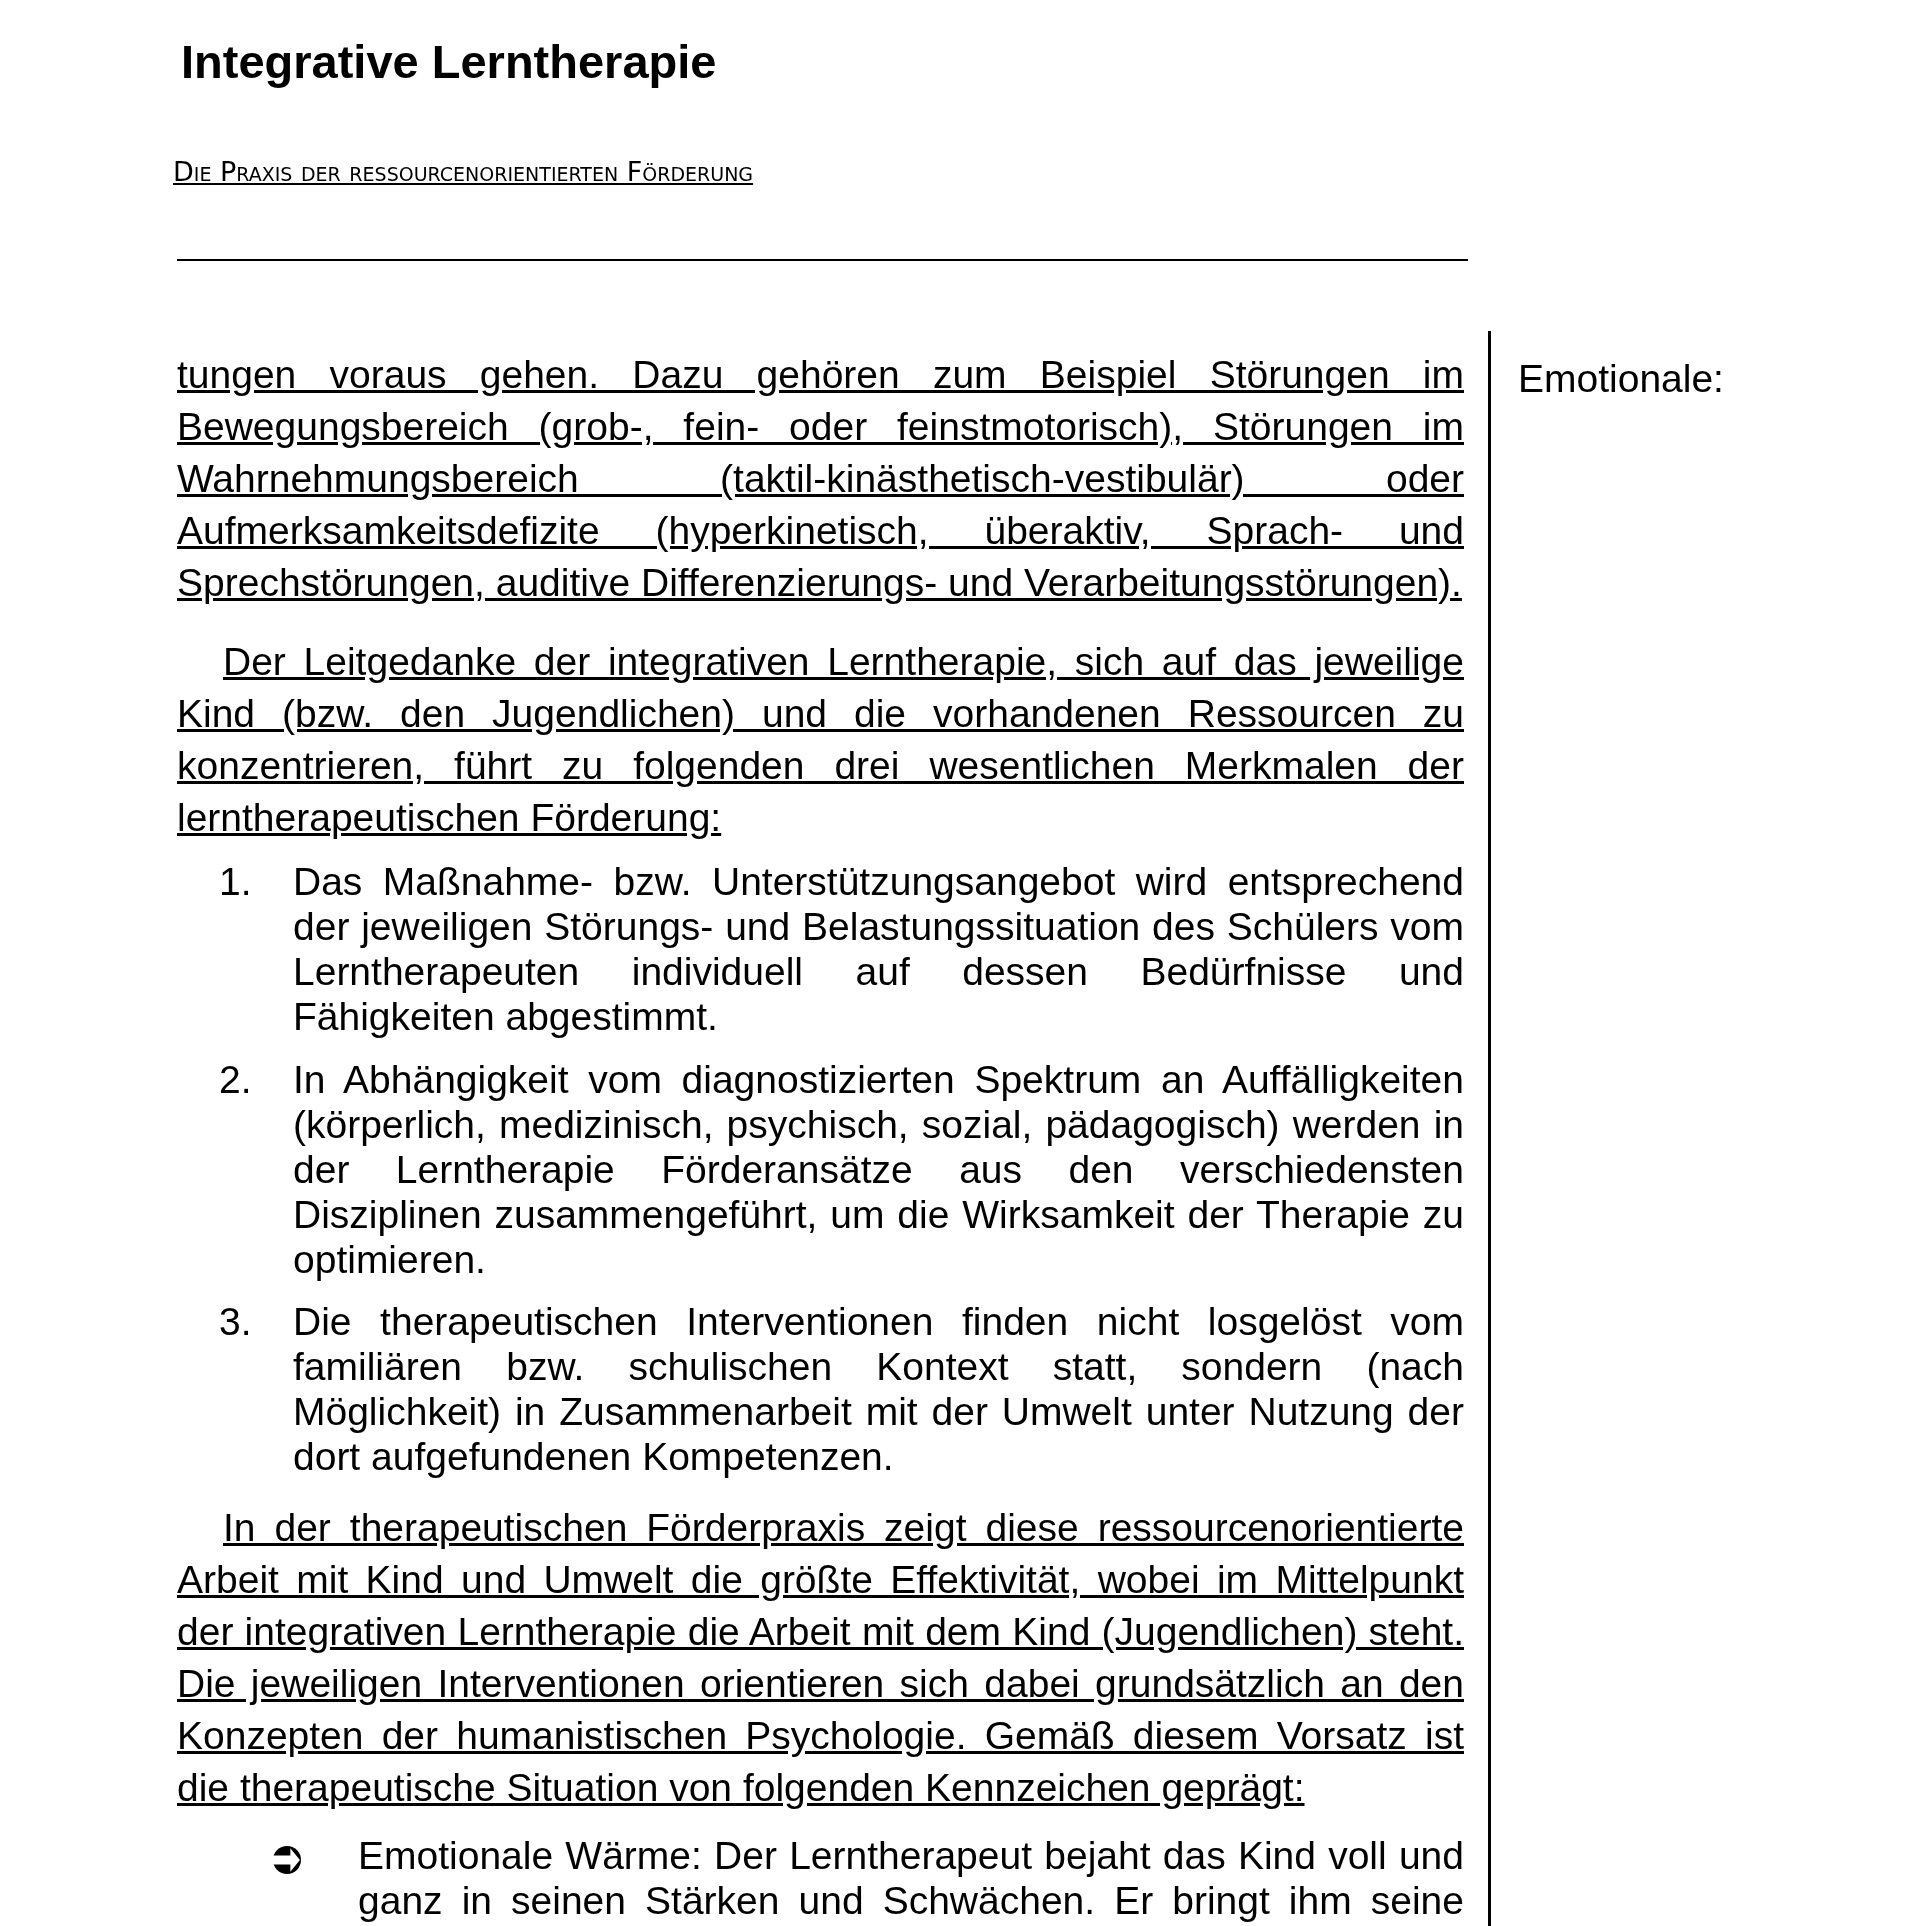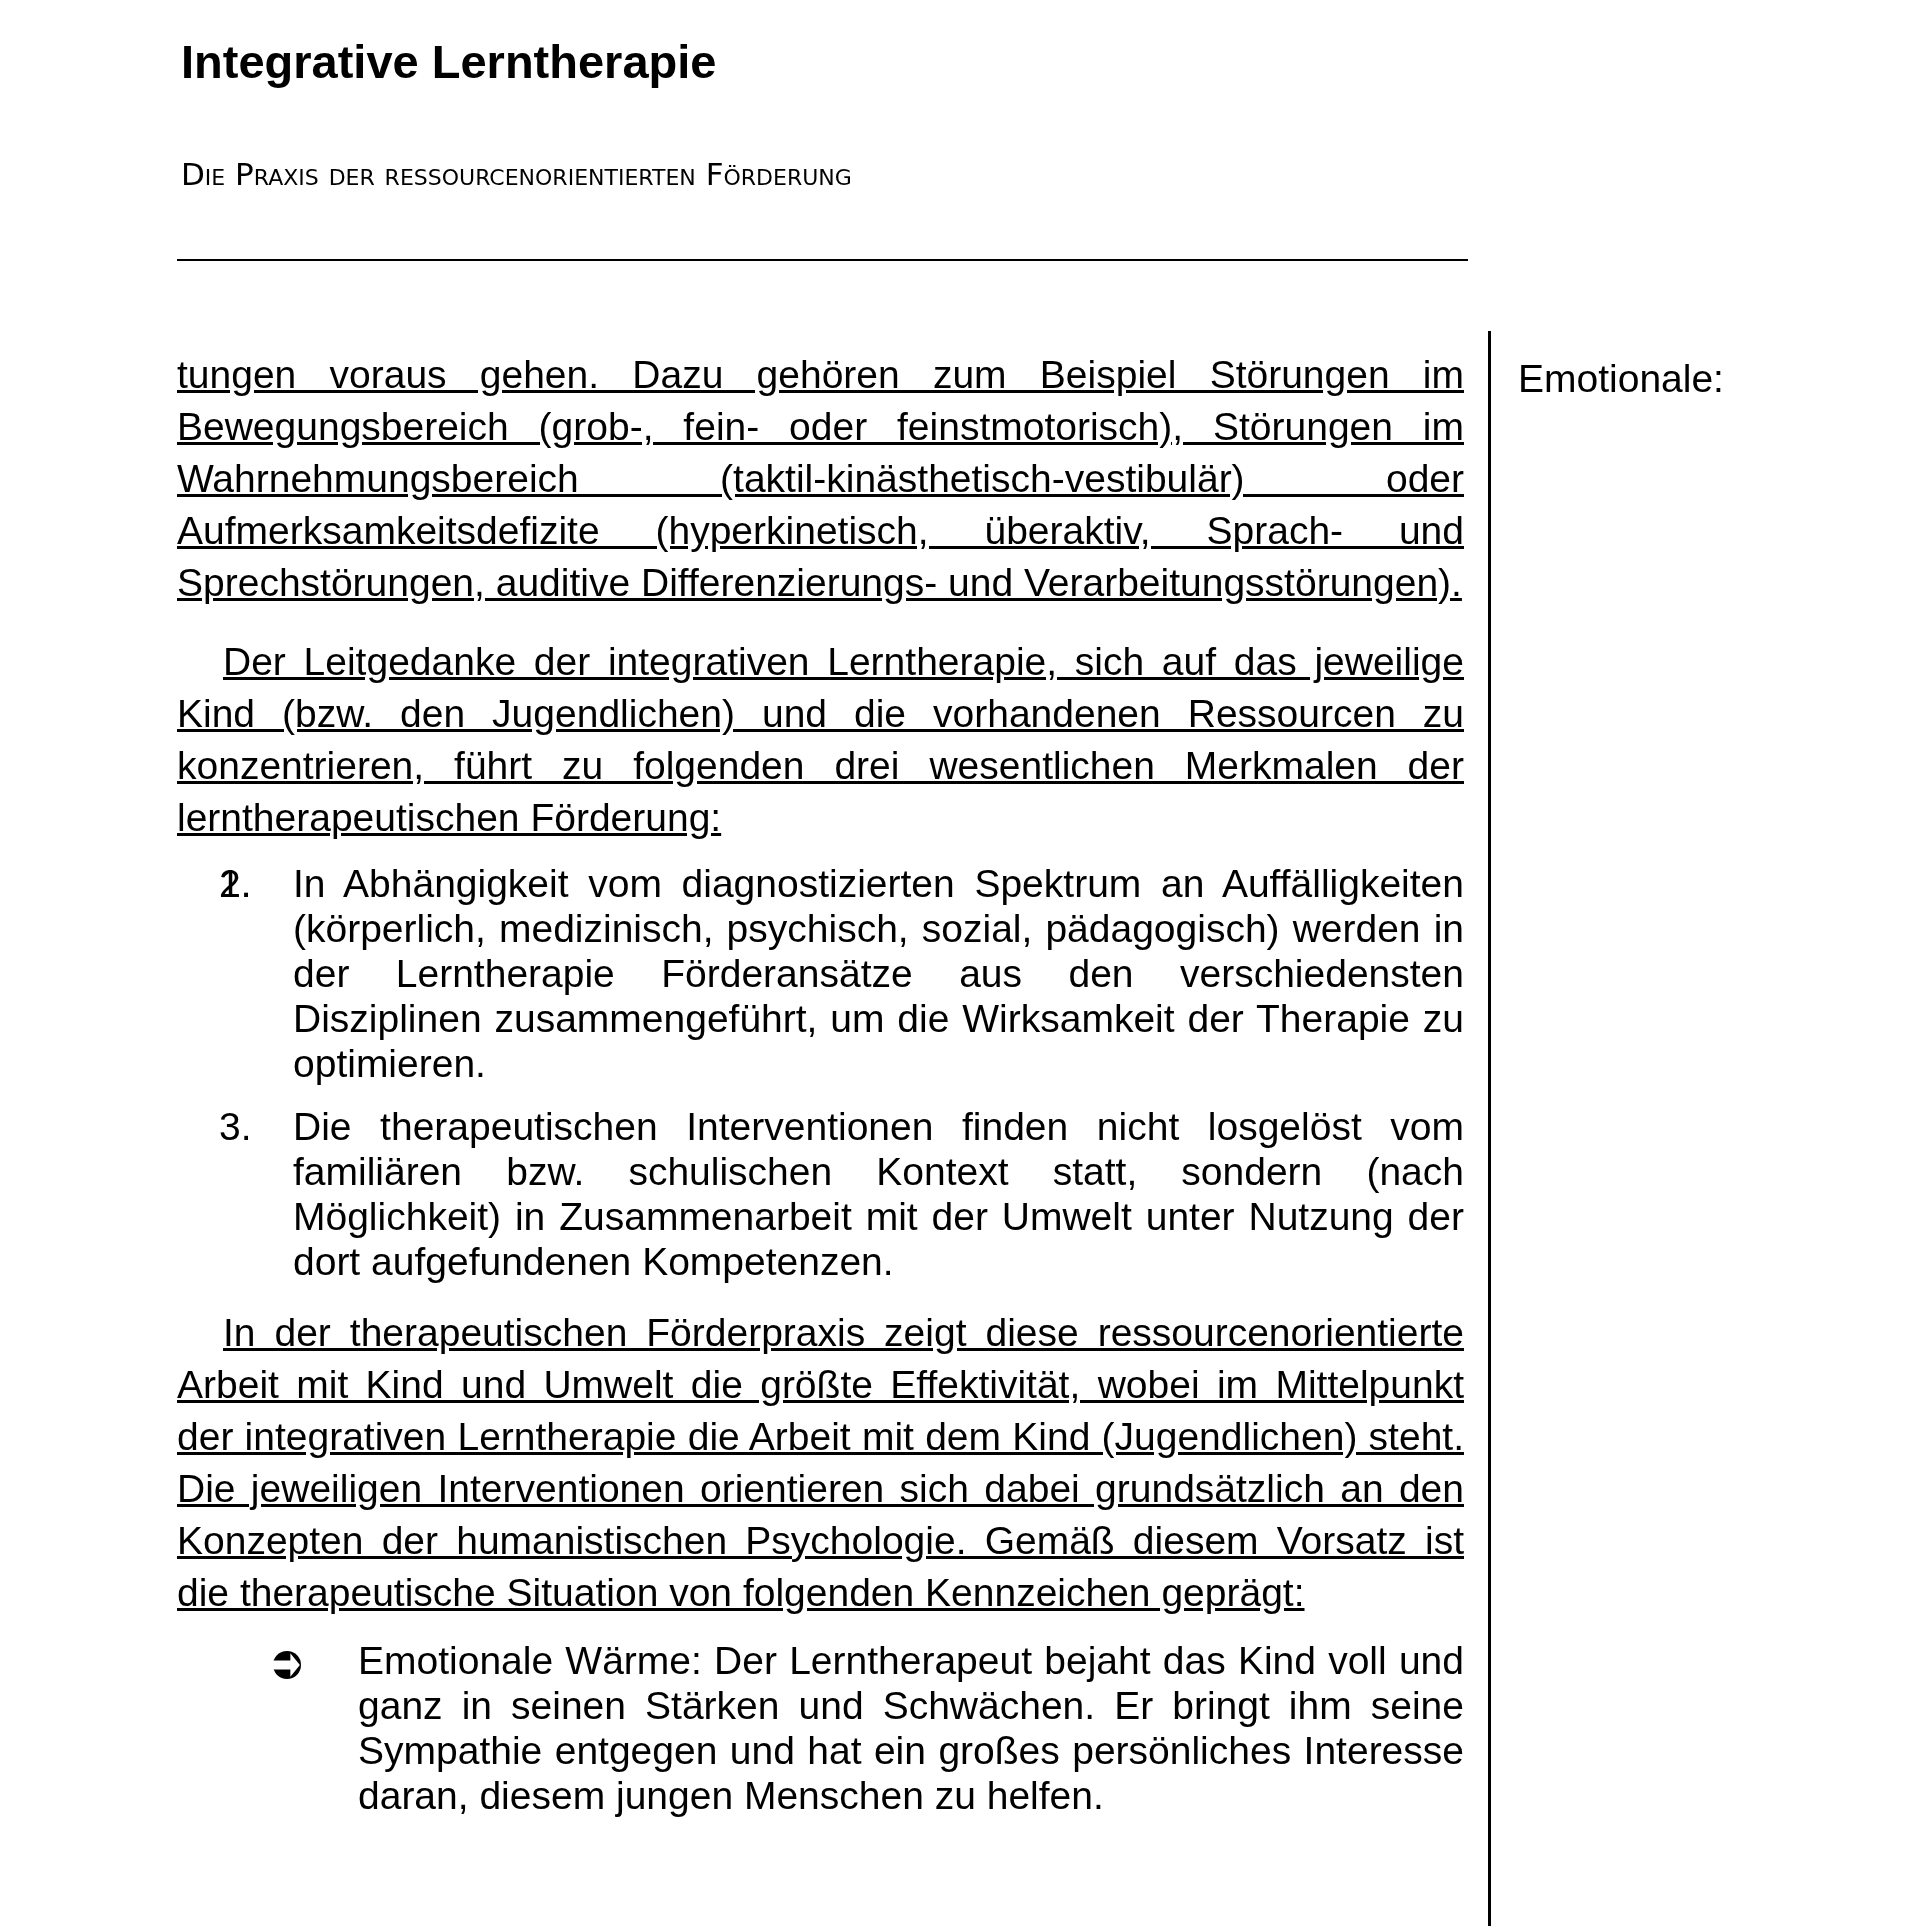--- a/index.html
+++ b/index.html
@@ -19,28 +19,29 @@
       position: absolute;
       left: 181px;
       top: 34px;
       font-size: 47px;
       font-weight: bold;
       line-height: 1.2;
       white-space: nowrap;
     }
     .page-header-subtitle {
       position: absolute;
-      left: 181px;
+      left: 173px;
       top: 156px;
       font-family: "DejaVu Sans", sans-serif;
-      font-size: 31px;
+      font-size: 27px;
       line-height: 1.2;
       white-space: nowrap;
       font-variant: small-caps;
       letter-spacing: 0px;
+      text-decoration: underline;
     }
     .header-rule {
       position: absolute;
       left: 177px;
       top: 259px;
       width: 1291px;
       height: 2.3px;
       background: #000000;
     }
     .margin-rule {
@@ -131,20 +132,21 @@
 <div class="margin-rule"></div>
 <div class="margin-note">Emotionale:</div>
 
 <div class="body-column" lang="de">
   <p class="para-first">tungen voraus gehen. Dazu gehören zum Beispiel Störungen im Bewegungsbereich (grob-, fein- oder feinstmotorisch), Störungen im Wahrnehmungsbereich (taktil-kinästhetisch-vestibulär) oder Aufmerksamkeitsdefizite (hyperkinetisch, überaktiv, Sprach- und Sprechstörungen, auditive Differenzierungs- und Verarbeitungsstörungen).</p>
   <p class="para">Der Leitgedanke der integrativen Lerntherapie, sich auf das jeweilige Kind (bzw. den Jugendlichen) und die vorhandenen Ressourcen zu konzentrieren, führt zu folgenden drei wesentlichen Merkmalen der lerntherapeutischen Förderung:</p>
 
   <ol class="num-list">
     <li class="num-item">
       <span class="num-marker">1.</span>
+      <span>Das Maßnahme- bzw. Unterstützungsangebot wird entsprechend der jeweiligen Störungs- und Belastungssituation des Schülers vom Lerntherapeuten individuell auf dessen Bedürfnisse und Fähigkeiten abgestimmt.</span>
     </li>
     <li class="num-item">
       <span class="num-marker">2.</span>
       <span>In Abhängigkeit vom diagnostizierten Spektrum an Auffälligkeiten (körperlich, medizinisch, psychisch, sozial, pädagogisch) werden in der Lerntherapie Förderansätze aus den verschiedensten Disziplinen zusammengeführt, um die Wirksamkeit der Therapie zu optimieren.</span>
     </li>
     <li class="num-item">
       <span class="num-marker">3.</span>
       <span>Die therapeutischen Interventionen finden nicht losgelöst vom familiären bzw. schulischen Kontext statt, sondern (nach Möglichkeit) in Zusammenarbeit mit der Umwelt unter Nutzung der dort aufgefundenen Kompetenzen.</span>
     </li>
   </ol>

